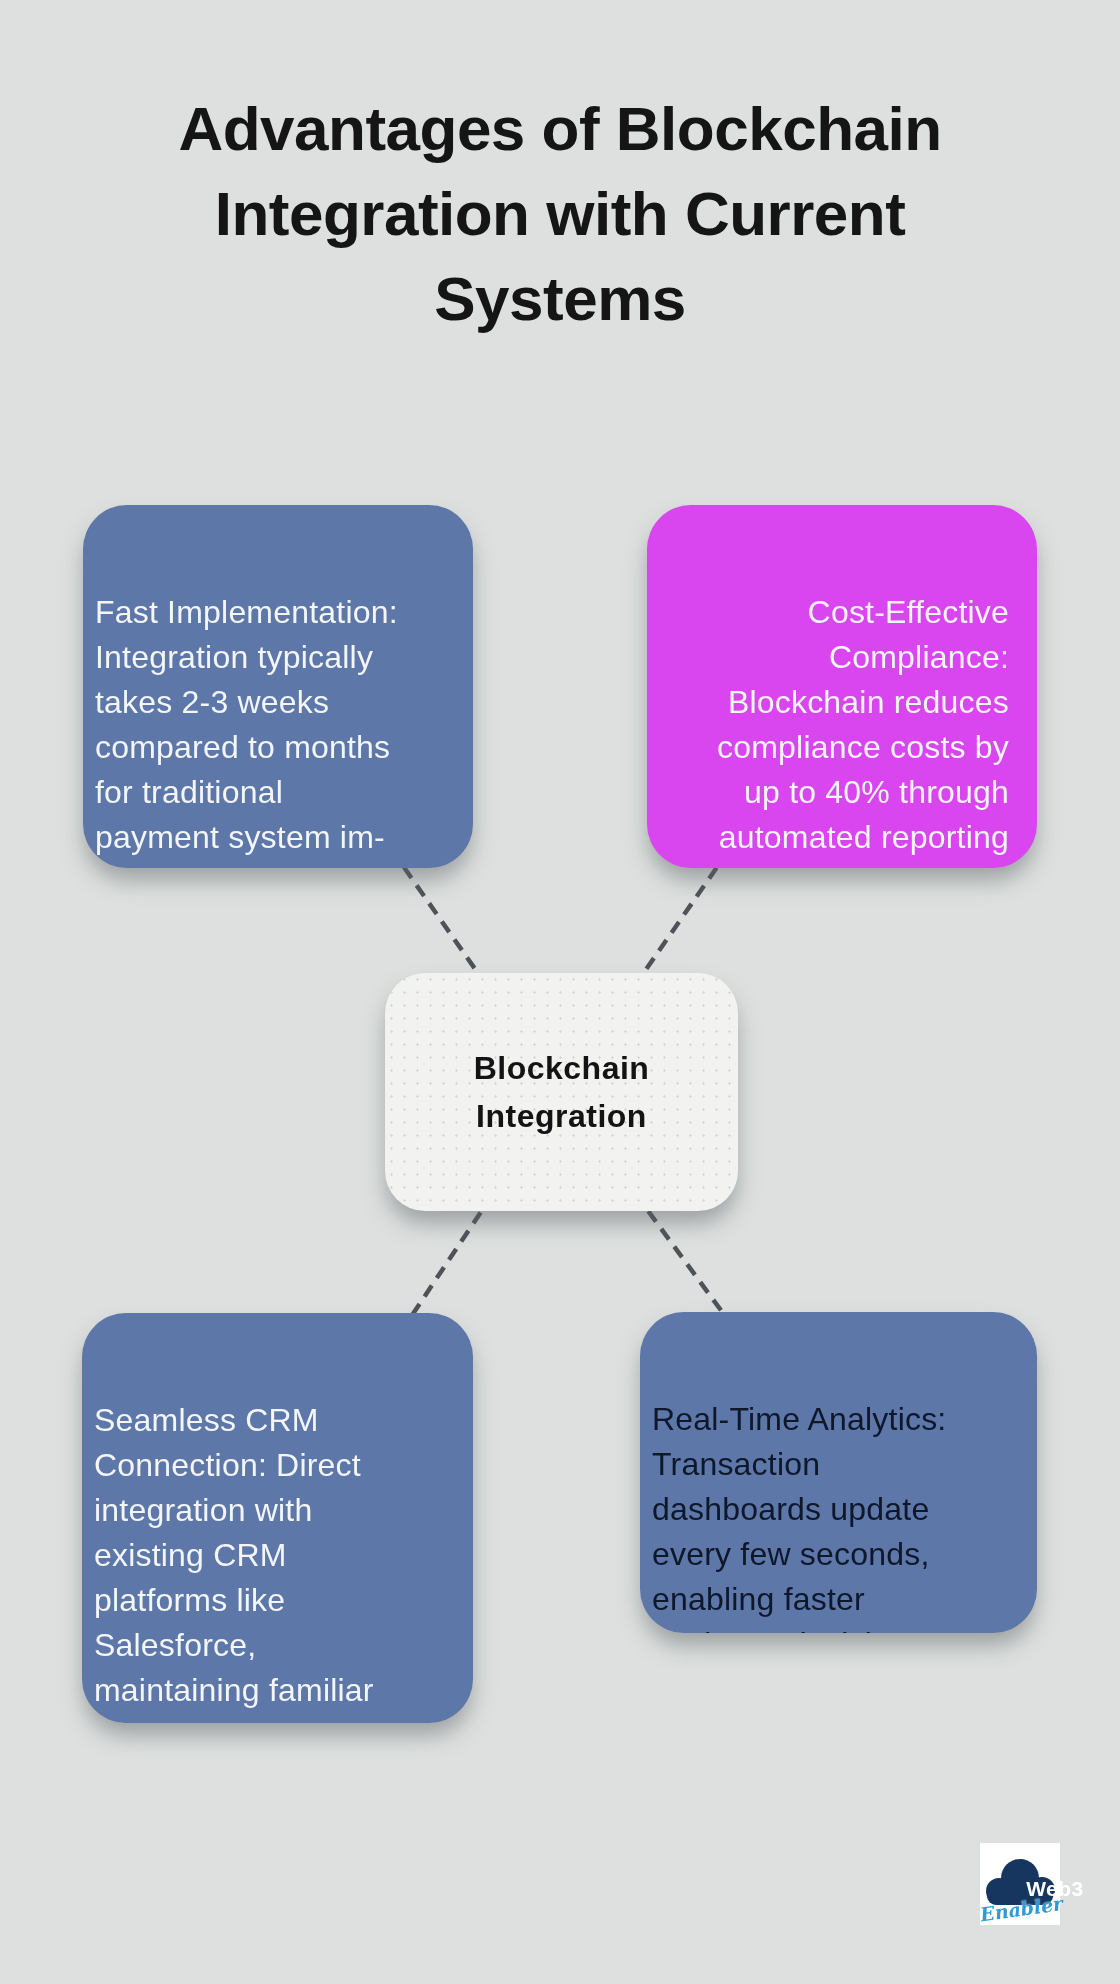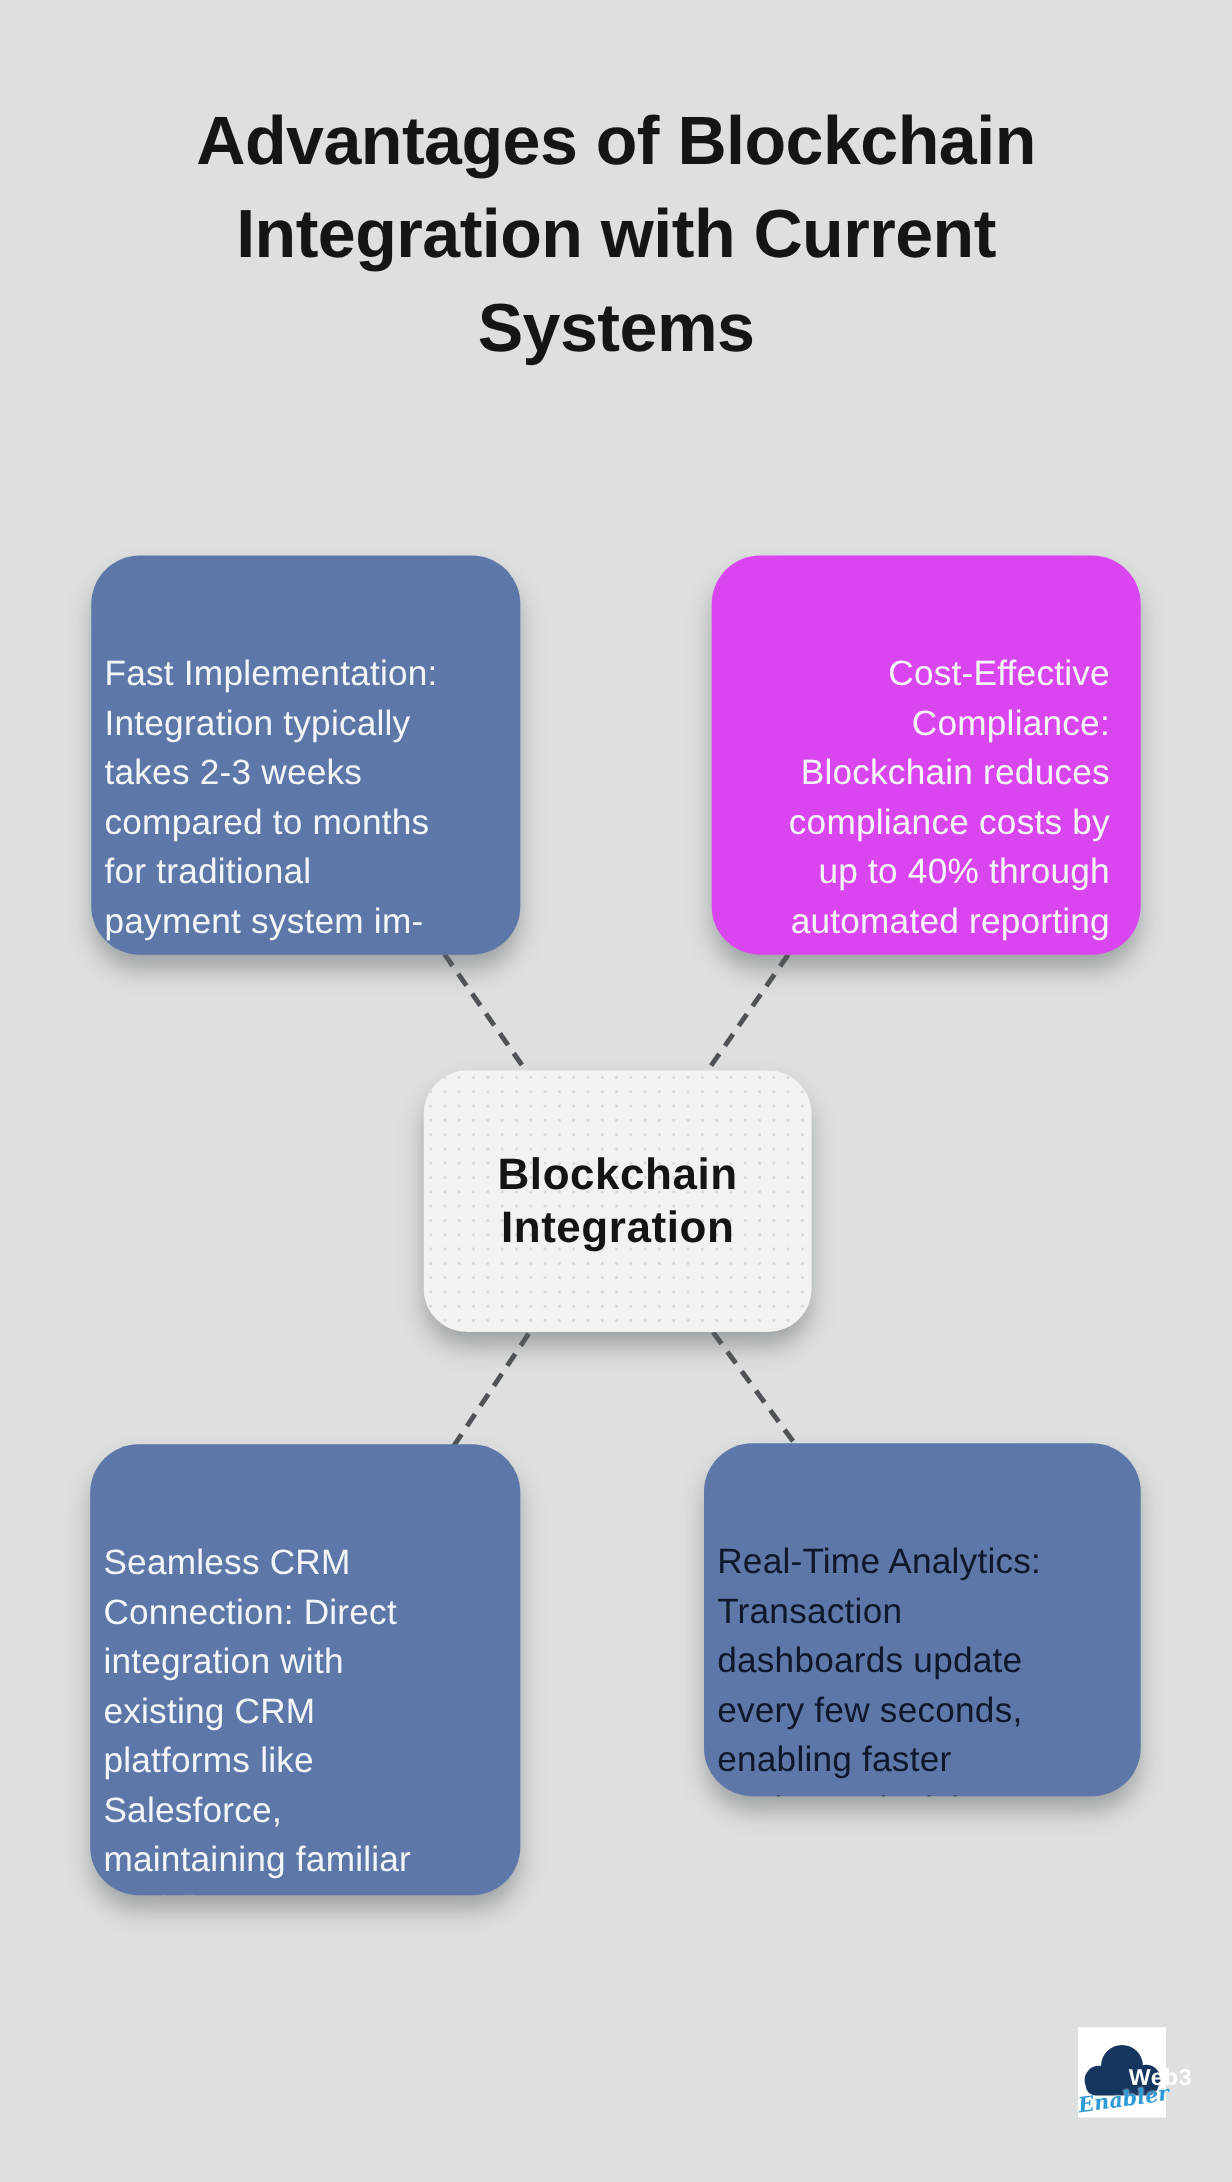--- a/index.html
+++ b/index.html
@@ -68,21 +68,21 @@
     border-radius: 40px;
     background-image: radial-gradient(#d7d8da 1.2px, transparent 1.3px);
     background-size: 13px 13px;
     box-shadow: 0 14px 22px -2px rgba(92, 97, 103, 0.50);
     display: flex;
     align-items: center;
     justify-content: center;
     z-index: 2;
   }
   .center-node-label {
-    font-size: 40px;
+    font-size: 32px;
     line-height: 48px;
     font-weight: 700;
     letter-spacing: 0.5px;
     text-align: center;
     white-space: pre-line;
   }
   .logo {
     position: absolute;
     left: 980px;
     top: 1843px;

